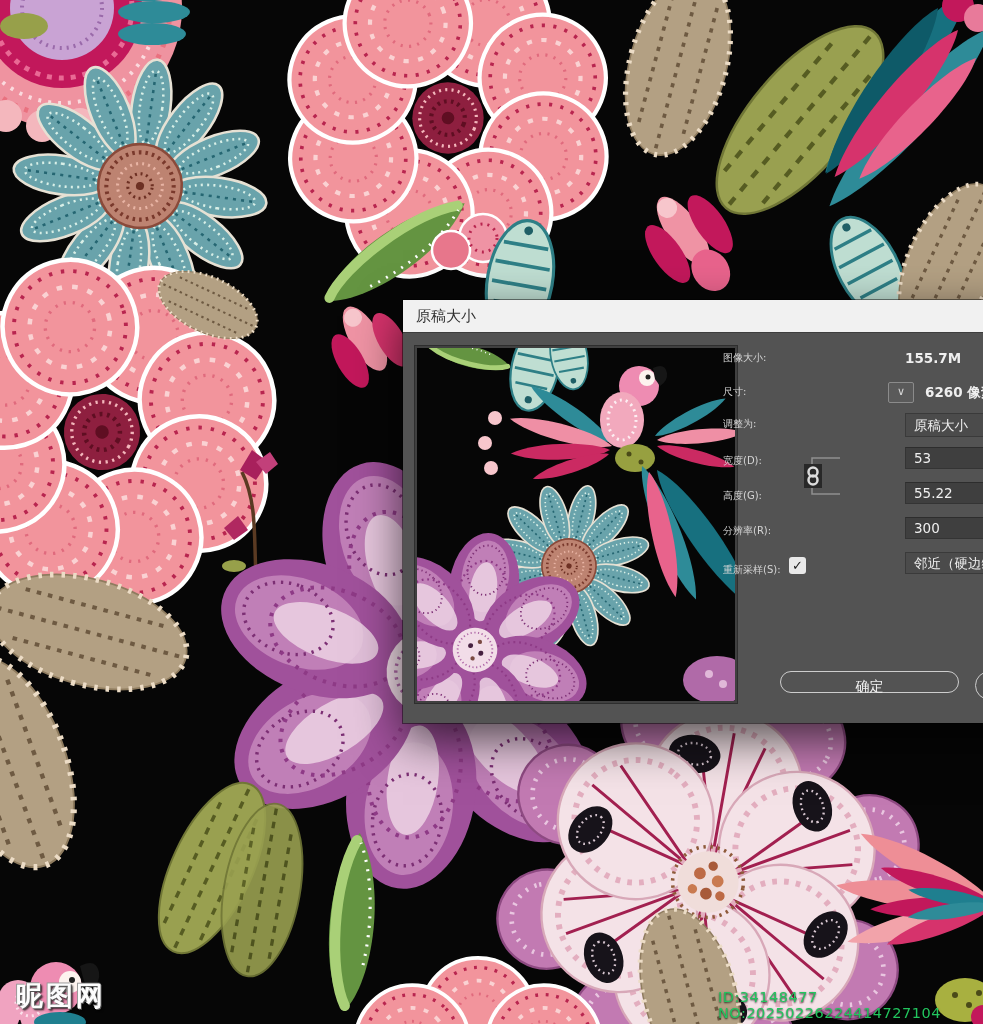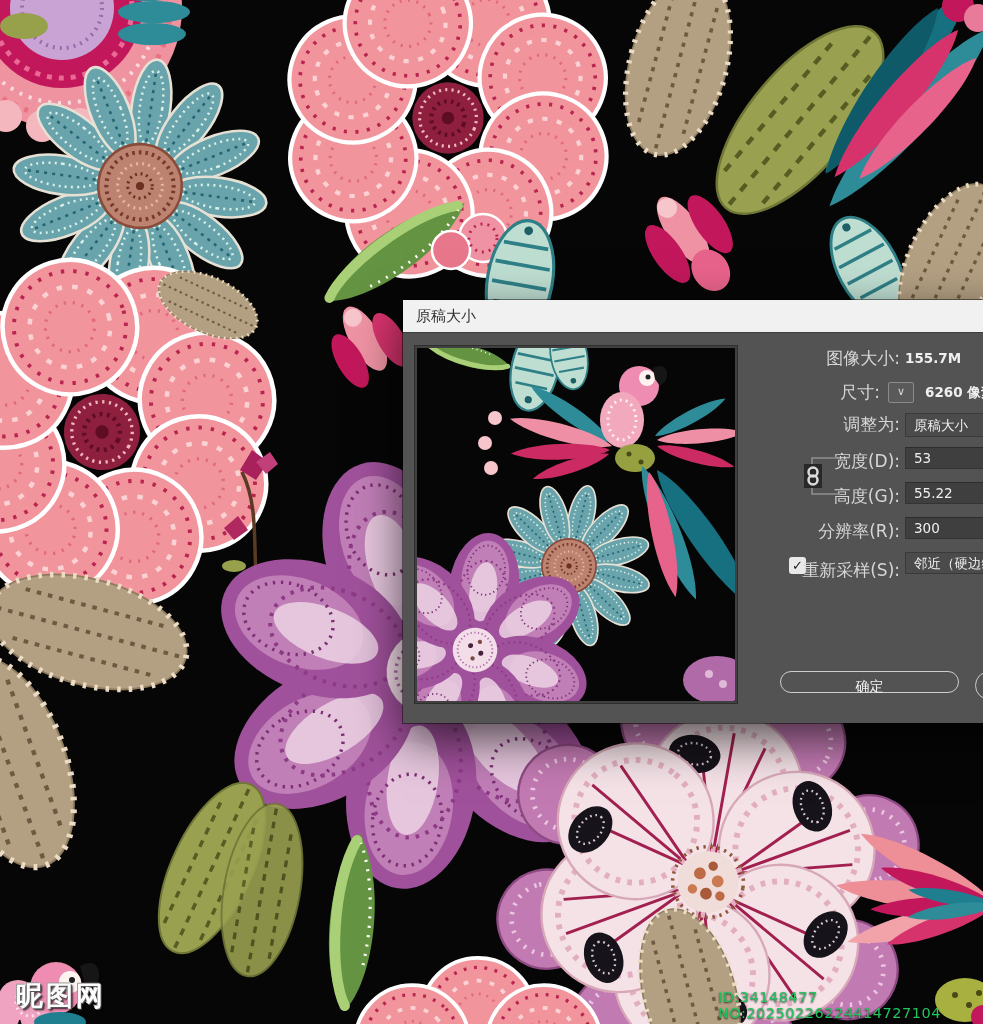--- a/index.html
+++ b/index.html
@@ -15,21 +15,21 @@
   .wm-id{position:absolute;left:718px;top:989px;font-size:14.5px;color:#22c55e;letter-spacing:.5px;
          text-shadow:0 1px 2px rgba(0,0,0,.8);}
   
   .dialog{position:absolute;left:403px;top:300px;width:620px;height:423px;
           box-shadow:0 16px 44px rgba(0,0,0,.66),0 0 0 1px rgba(0,0,0,.45);}
   .titlebar{height:32px;background:#f1f1f1;color:#2e2e2e;font-size:15px;line-height:32px;
             padding-left:13px;box-sizing:border-box;}
   .dlg-body{position:relative;height:391px;background:#535353;border-top:1px solid #3e3e3e;box-sizing:border-box;}
   .preview{position:absolute;left:12px;top:13px;width:318px;height:353px;background:#060606;
            border:2px solid #404040;box-shadow:0 0 0 1px #2e2e2e;box-sizing:content-box;overflow:hidden;}
-  .lbl{position:absolute;left:320px;width:177px;text-align:right;font-size:17px;color:#d6d6d6;
+  .lbl{position:absolute;left:320px;width:177px;text-align:left;font-size:10px;color:#d6d6d6;
        line-height:20px;white-space:nowrap;}
   .val{position:absolute;font-size:13.5px;color:#efefef;line-height:20px;white-space:nowrap;font-weight:bold;}
   .fld{position:absolute;left:502px;width:142px;height:22px;background:#3f3f3f;border:1px solid #343434;
        border-top-color:#2d2d2d;box-sizing:border-box;color:#efefef;font-size:13.5px;line-height:20px;
        padding-left:8px;white-space:nowrap;}
   .drop{background:#4b4b4b;border:1px solid #3a3a3a;}
   .chev{position:absolute;left:485px;top:49px;width:24px;height:19px;border:1px solid #8b8b8b;
         background:#5a5a5a;color:#d8d8d8;font-size:11px;text-align:center;line-height:17px;border-radius:2px;}
   .chk{position:absolute;left:386px;top:224px;width:17px;height:17px;background:#e9e9e9;border-radius:3px;
        color:#1c1c1c;font-size:13px;font-weight:bold;text-align:center;line-height:17px;}

